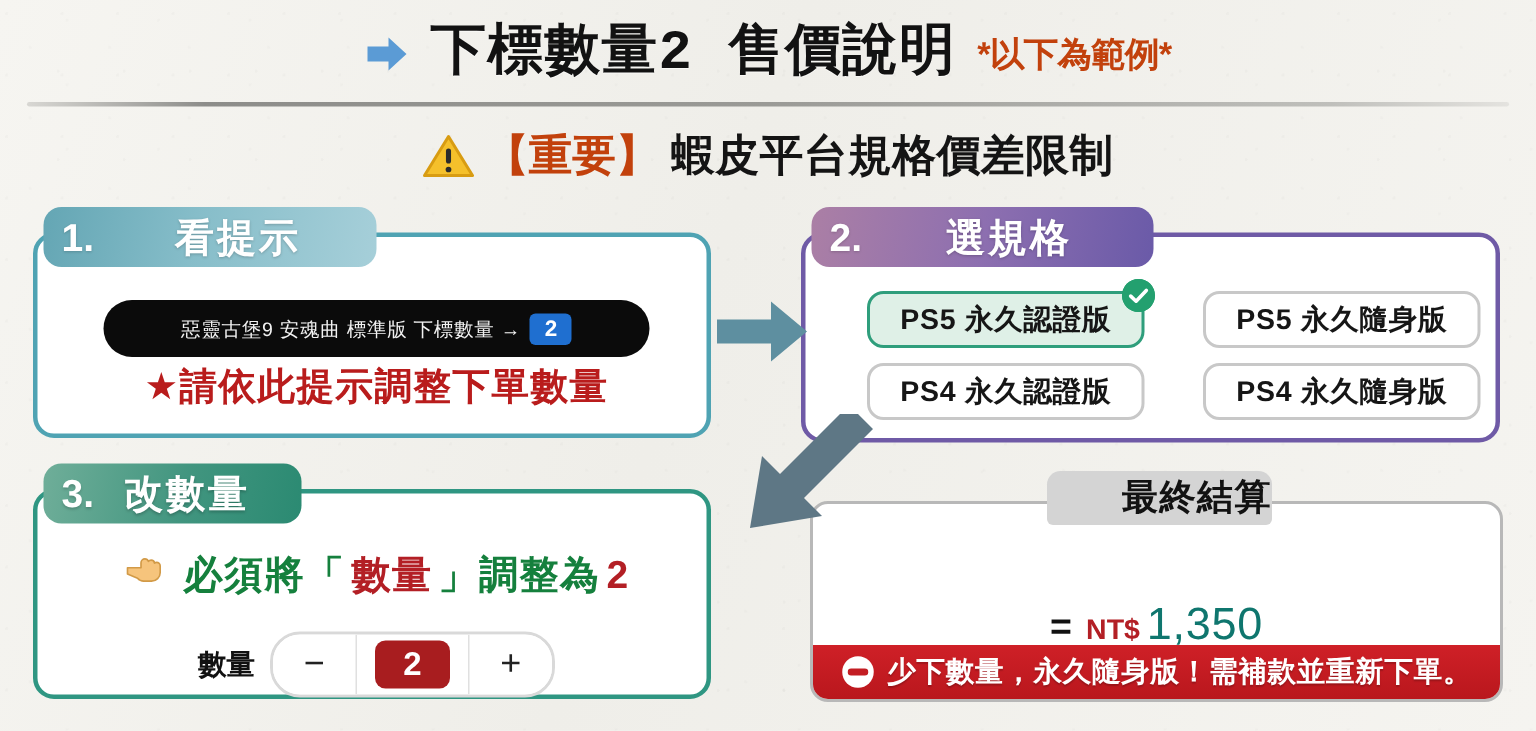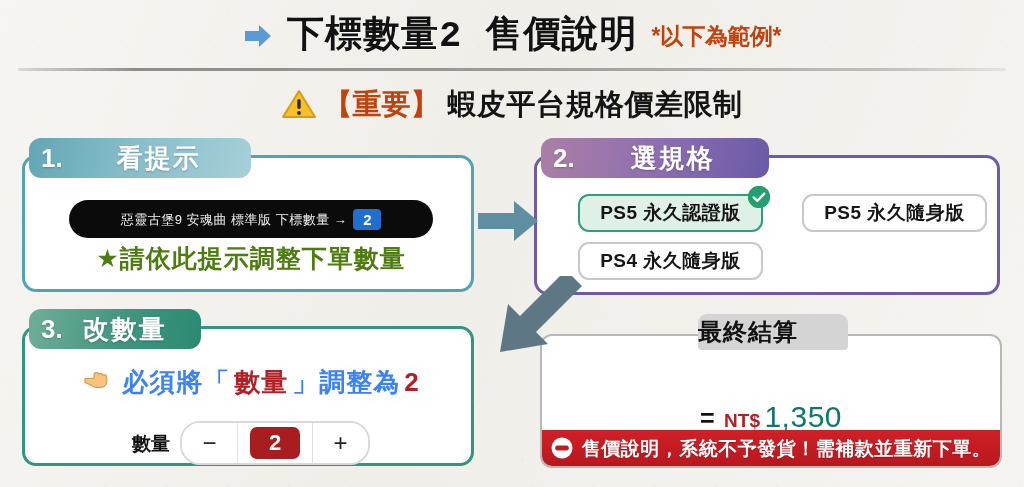--- a/index.html
+++ b/index.html
@@ -173,21 +173,21 @@
     border-radius: 4px;
     line-height: 1;
   }
   .card1-note {
     position: absolute;
     left: 0; top: 88px;
     width: 452px;
     text-align: center;
     font-size: 25px;
     font-weight: 700;
-    color: #4d7c0f;
+    color: #b91c1c;
     line-height: 1;
     letter-spacing: 1px;
     white-space: nowrap;
   }
 
   
   #card2 {
     left: 534px; top: 155px; width: 466px; height: 140px;
     border: 3px solid #6f5aa6;
   }
@@ -256,21 +256,21 @@
     display: flex;
     align-items: center;
     justify-content: center;
     gap: 4px;
     font-size: 26px;
     font-weight: 700;
     line-height: 1;
     white-space: nowrap;
   }
   .hand-icon { font-size: 24px; margin-right: 6px; }
-  .c3-black { color: #3b82f6; letter-spacing: 1px; }
+  .c3-black { color: #15803d; letter-spacing: 1px; }
   .c3-red { color: #b31f25; letter-spacing: 1px; }
 
   .stepper-row {
     position: absolute;
     left: 0; top: 92px;
     width: 452px;
     display: flex;
     align-items: center;
     justify-content: center;
     gap: 10px;
@@ -327,21 +327,21 @@
     overflow: hidden;
   }
   #final-tab {
     position: absolute;
     left: 698px; top: 314px;
     width: 150px; height: 36px;
     background: #d4d4d4;
     border-radius: 9px 9px 4px 4px;
     display: flex;
     align-items: center;
-    justify-content: flex-start;
+    justify-content: flex-end;
     z-index: 4;
   }
   #final-tab .tab-label {
     font-size: 24px;
     font-weight: 700;
     color: #121212;
     line-height: 1;
     letter-spacing: 1px;
   }
   .calc-line1 {
@@ -463,20 +463,23 @@
           <svg viewBox="0 0 22 22" width="22" height="22" aria-hidden="true">
             <circle cx="11" cy="11" r="11" fill="#23a06f"></circle>
             <path d="M5.8 11.4 L9.4 14.8 L16.2 7.6" fill="none" stroke="#ffffff" stroke-width="2.4" stroke-linecap="round" stroke-linejoin="round"></path>
           </svg>
         </span>
       </div>
       <div class="chip">
         <span>PS5 永久隨身版</span>
       </div>
       <div class="chip">
+        <span>PS4 永久認證版</span>
+      </div>
+      <div class="chip">
         <span>PS4 永久隨身版</span>
       </div>
     </div>
   </div>
 
   <div class="conn" id="conn-2-3">
     <svg viewBox="0 0 112 76" width="112" height="76" aria-hidden="true">
       <path d="M104 4 L58 50 L70 62 L22 70 L30 22 L42 34 L88 -12 Z" fill="#5e7785" transform="translate(-2 6)"></path>
     </svg>
   </div>
@@ -523,17 +526,17 @@
       <span class="total-red">1,350</span>
     </div>
 
     <div class="warn-bar">
       <span class="noentry-icon">
         <svg viewBox="0 0 22 22" width="22" height="22" aria-hidden="true">
           <circle cx="11" cy="11" r="10.5" fill="#ffffff"></circle>
           <rect x="4.2" y="8.6" width="13.6" height="4.8" rx="2.2" fill="#c31d23"></rect>
         </svg>
       </span>
-      <span class="warn-text">售價說明，系統不予發貨！需補款並重新下單。</span>
+      <span class="warn-text">少下數量，永久隨身版！需補款並重新下單。</span>
     </div>
   </div>
 
 </div>
 
 </body></html>

